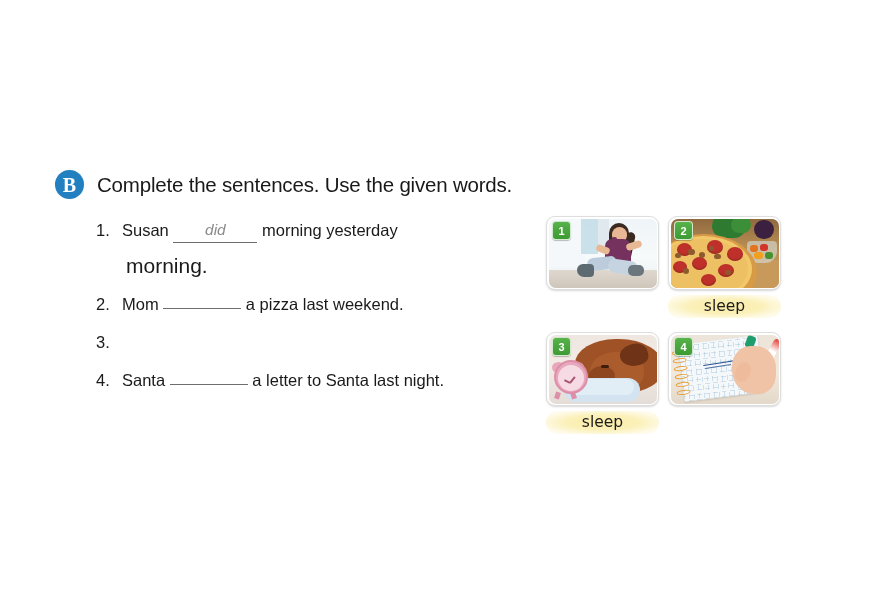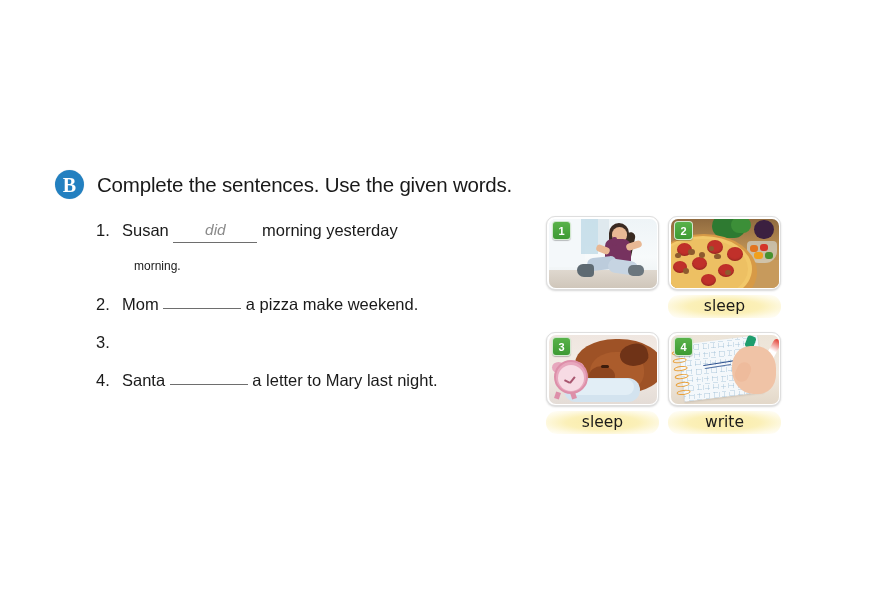--- a/index.html
+++ b/index.html
@@ -27,21 +27,21 @@
     font-size:20.5px;font-weight:normal;color:#191919;
     letter-spacing:-.2px;white-space:nowrap;
   }
 
   
   .sentences{position:absolute;left:96px;top:218px;width:440px;}
   .sentence-row{display:flex;align-items:flex-start;margin-bottom:14px;}
   .sentence-row:first-child{margin-bottom:12px;}
   .s-num{width:26px;flex:0 0 26px;font-size:16.5px;color:#1a1a1a;line-height:24px;}
   .s-body{font-size:16.5px;color:#1a1a1a;line-height:24px;}
-  .s-line2{margin-left:38px;font-size:12px;color:#1a1a1a;line-height:24px;margin-top:-2px;}
+  .s-line2{margin-left:30px;font-size:21px;color:#1a1a1a;line-height:24px;margin-top:-2px;}
 
   .blank{
     display:inline-block;
     border-bottom:1.3px solid #6e6e6e;
     text-align:center;
     vertical-align:baseline;
     color:#8d8d8d;
     font-style:italic;
     font-size:15.5px;
     position:relative;
@@ -174,34 +174,34 @@
         </div>
       </div>
       <div class="s-line2">morning.</div>
     </div>
 
     <div class="sentence-row" style="margin-top:14px;">
       <div class="s-num">2.</div>
       <div class="s-body">
         <span>Mom</span>
         <span class="blank w2"></span>
-        <span>a pizza make weekend.</span>
+        <span>a pizza last weekend.</span>
       </div>
     </div>
 
     <div class="sentence-row">
       <div class="s-num">3.</div>
     </div>
 
     <div class="sentence-row">
       <div class="s-num">4.</div>
       <div class="s-body">
         <span>Santa</span>
         <span class="blank w2"></span>
-        <span>a letter to Mary last night.</span>
+        <span>a letter to Santa last night.</span>
       </div>
     </div>
 
   </div>
 
   <div class="cards">
 
     <div class="card-cell">
       <div class="card-frame">
         <div class="num-badge">1</div>
@@ -301,17 +301,16 @@
               <i style="top:40px"></i>
           </div>
           <div class="ink"></div>
             <div class="ink2"></div>
           <div class="pencap"></div>
             <div class="pen"></div>
           <div class="hand"></div>
             <div class="thumb"></div>
         </div>
       </div>
-      <div class="card-label">write</div>
     </div>
 
   </div>
 </div>
 
 </body></html>

